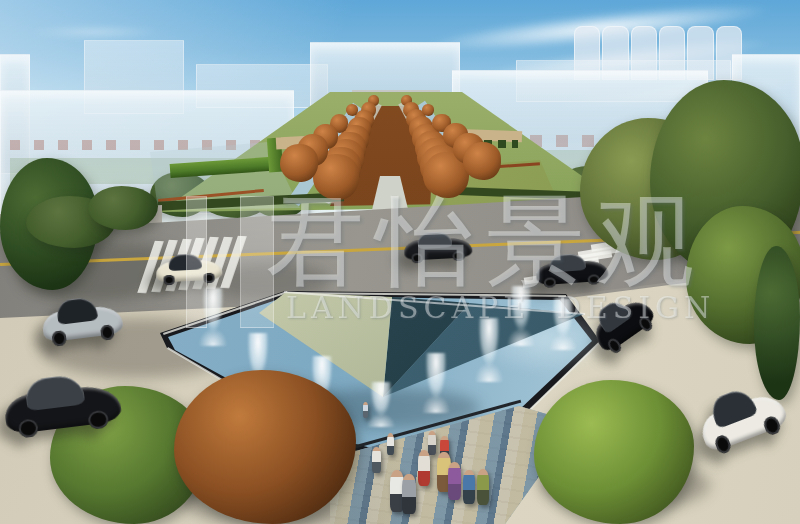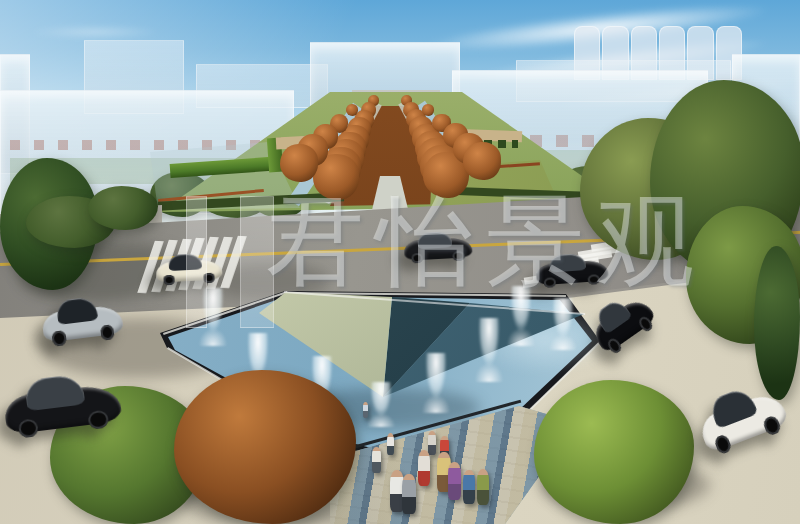--- a/index.html
+++ b/index.html
@@ -152,20 +152,21 @@
   <div class="tree" style="left:174px;top:370px;width:182px;height:154px;z-index:19;--hi:#c07a3c;--mid:#8a4f22;--lo:#4e2a10;"></div>
   <div class="tree" style="left:534px;top:380px;width:160px;height:144px;z-index:19;--hi:#9cbb52;--mid:#6d8f35;--lo:#41571f;"></div>
   <div class="tree" style="left:580px;top:118px;width:142px;height:142px;z-index:19;--hi:#8a9c52;--mid:#5f7038;--lo:#3a4a20;"></div>
   <div class="tree" style="left:650px;top:80px;width:154px;height:196px;z-index:19;--hi:#6d8440;--mid:#465f2c;--lo:#283a16;"></div>
   <div class="tree" style="left:686px;top:206px;width:118px;height:138px;z-index:19;--hi:#7d9a46;--mid:#55702f;--lo:#33481c;"></div>
   <div class="tree" style="left:754px;top:246px;width:46px;height:154px;z-index:19;--hi:#4c6b33;--mid:#2f4a22;--lo:#1c3314;"></div>
 
   <div class="wm" style="left:186px;top:196px;width:21px;height:132px;background:linear-gradient(180deg,rgba(255,255,255,.34),rgba(255,255,255,.18));border:1px solid rgba(255,255,255,.3);"></div>
   <div class="wm" style="left:240px;top:196px;width:34px;height:132px;background:linear-gradient(180deg,rgba(255,255,255,.3),rgba(255,255,255,.16));border:1px solid rgba(255,255,255,.28);"></div>
   <div class="wm" style="left:266px;top:188px;font-size:98px;line-height:1.1;letter-spacing:12px;color:rgba(253,254,255,.4);text-shadow:2px 2px 3px rgba(100,110,120,.3);">君怡景观</div>
+  <div class="wm" style="left:286px;top:290px;font-size:30px;letter-spacing:5px;word-spacing:12px;color:rgba(250,252,253,.42);text-shadow:1px 1px 2px rgba(100,110,120,.3);">LANDSCAPE DESIGN</div>
 
 <div class="otree" style="left: 367.5px; top: 95px; width: 11px; height: 11px; z-index: 6;"></div>
     <div class="otree" style="left: 360.688px; top: 102.375px; width: 15.375px; height: 15.375px; z-index: 6;"></div>
     <div class="otree" style="left: 353.875px; top: 109.75px; width: 19.75px; height: 19.75px; z-index: 6;"></div>
     <div class="otree" style="left: 347.062px; top: 117.125px; width: 24.125px; height: 24.125px; z-index: 6;"></div>
     <div class="otree" style="left: 340.25px; top: 124.5px; width: 28.5px; height: 28.5px; z-index: 6;"></div>
     <div class="otree" style="left: 333.438px; top: 131.875px; width: 32.875px; height: 32.875px; z-index: 6;"></div>
     <div class="otree" style="left: 326.625px; top: 139.25px; width: 37.25px; height: 37.25px; z-index: 6;"></div>
     <div class="otree" style="left: 319.812px; top: 146.625px; width: 41.625px; height: 41.625px; z-index: 6;"></div>
     <div class="otree" style="left: 313px; top: 154px; width: 46px; height: 46px; z-index: 6;"></div>

